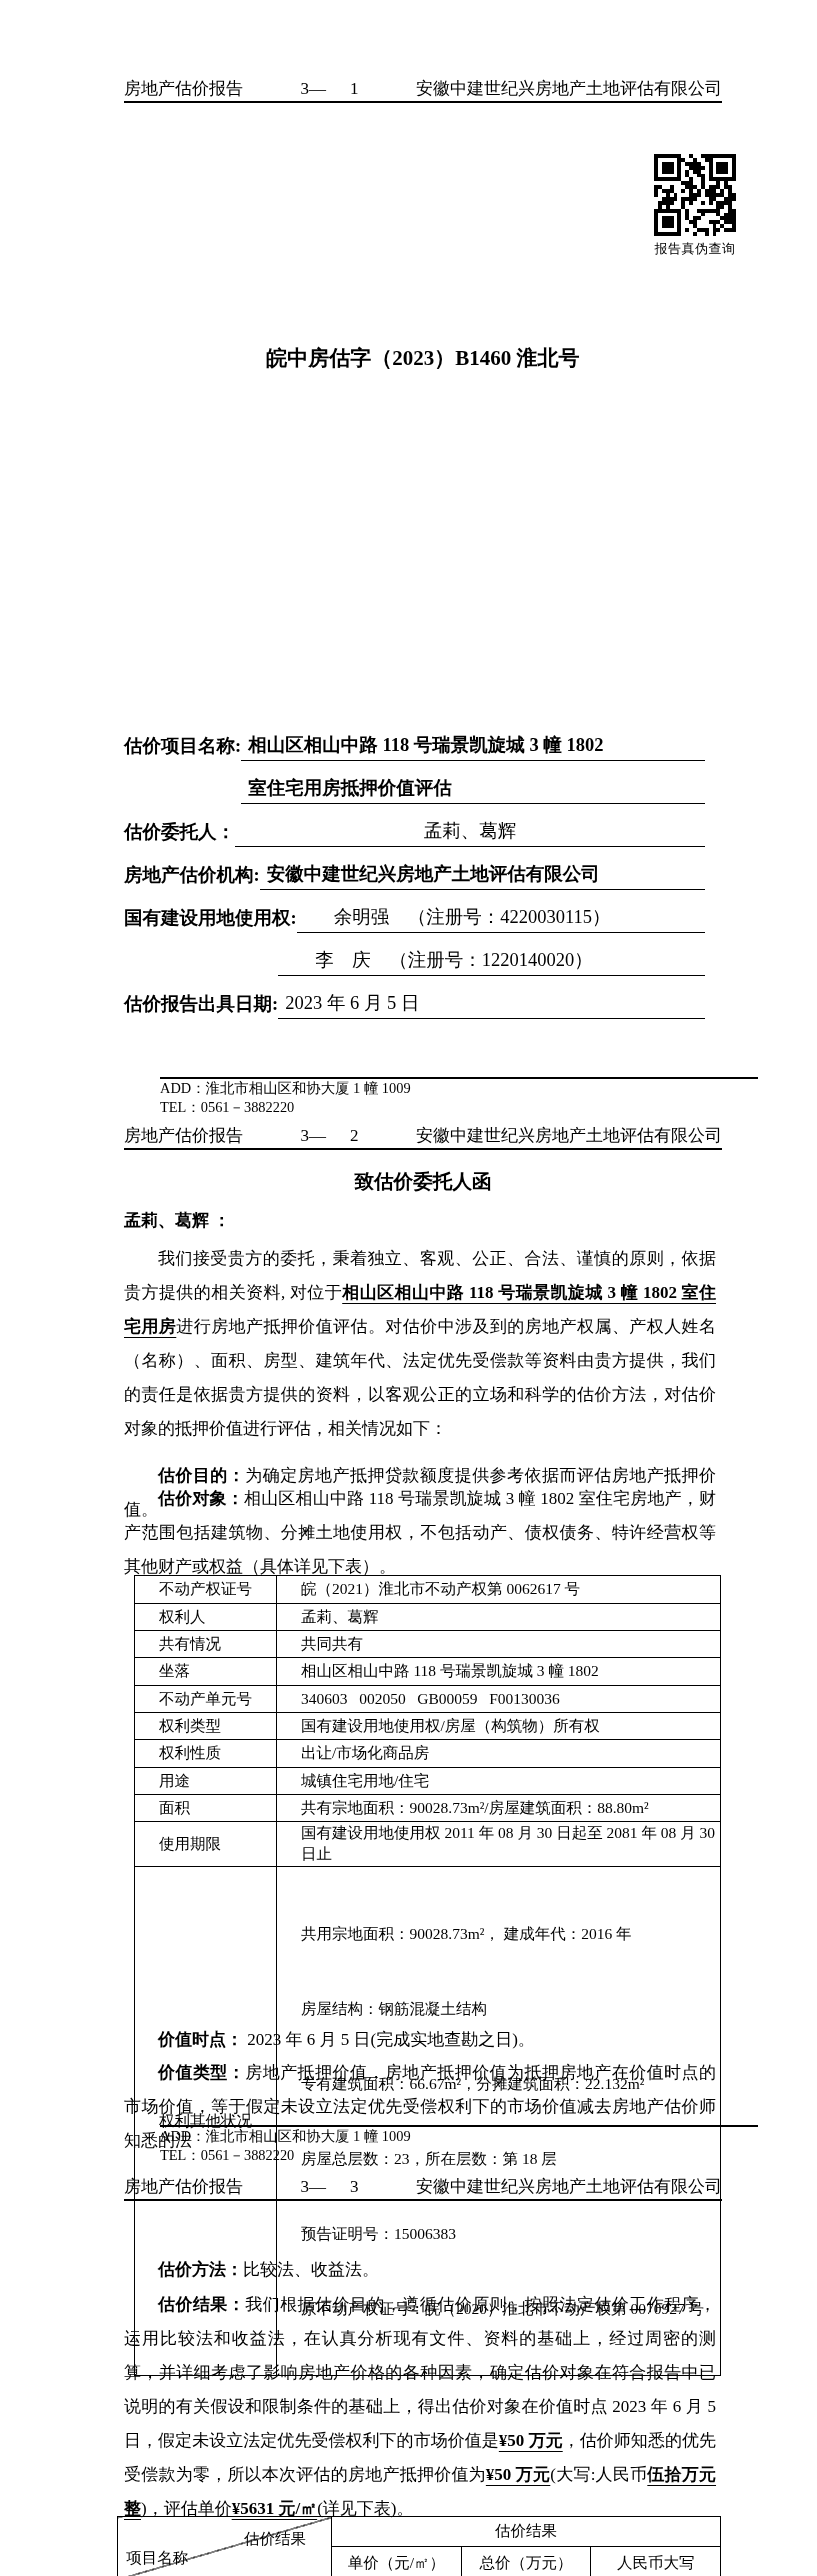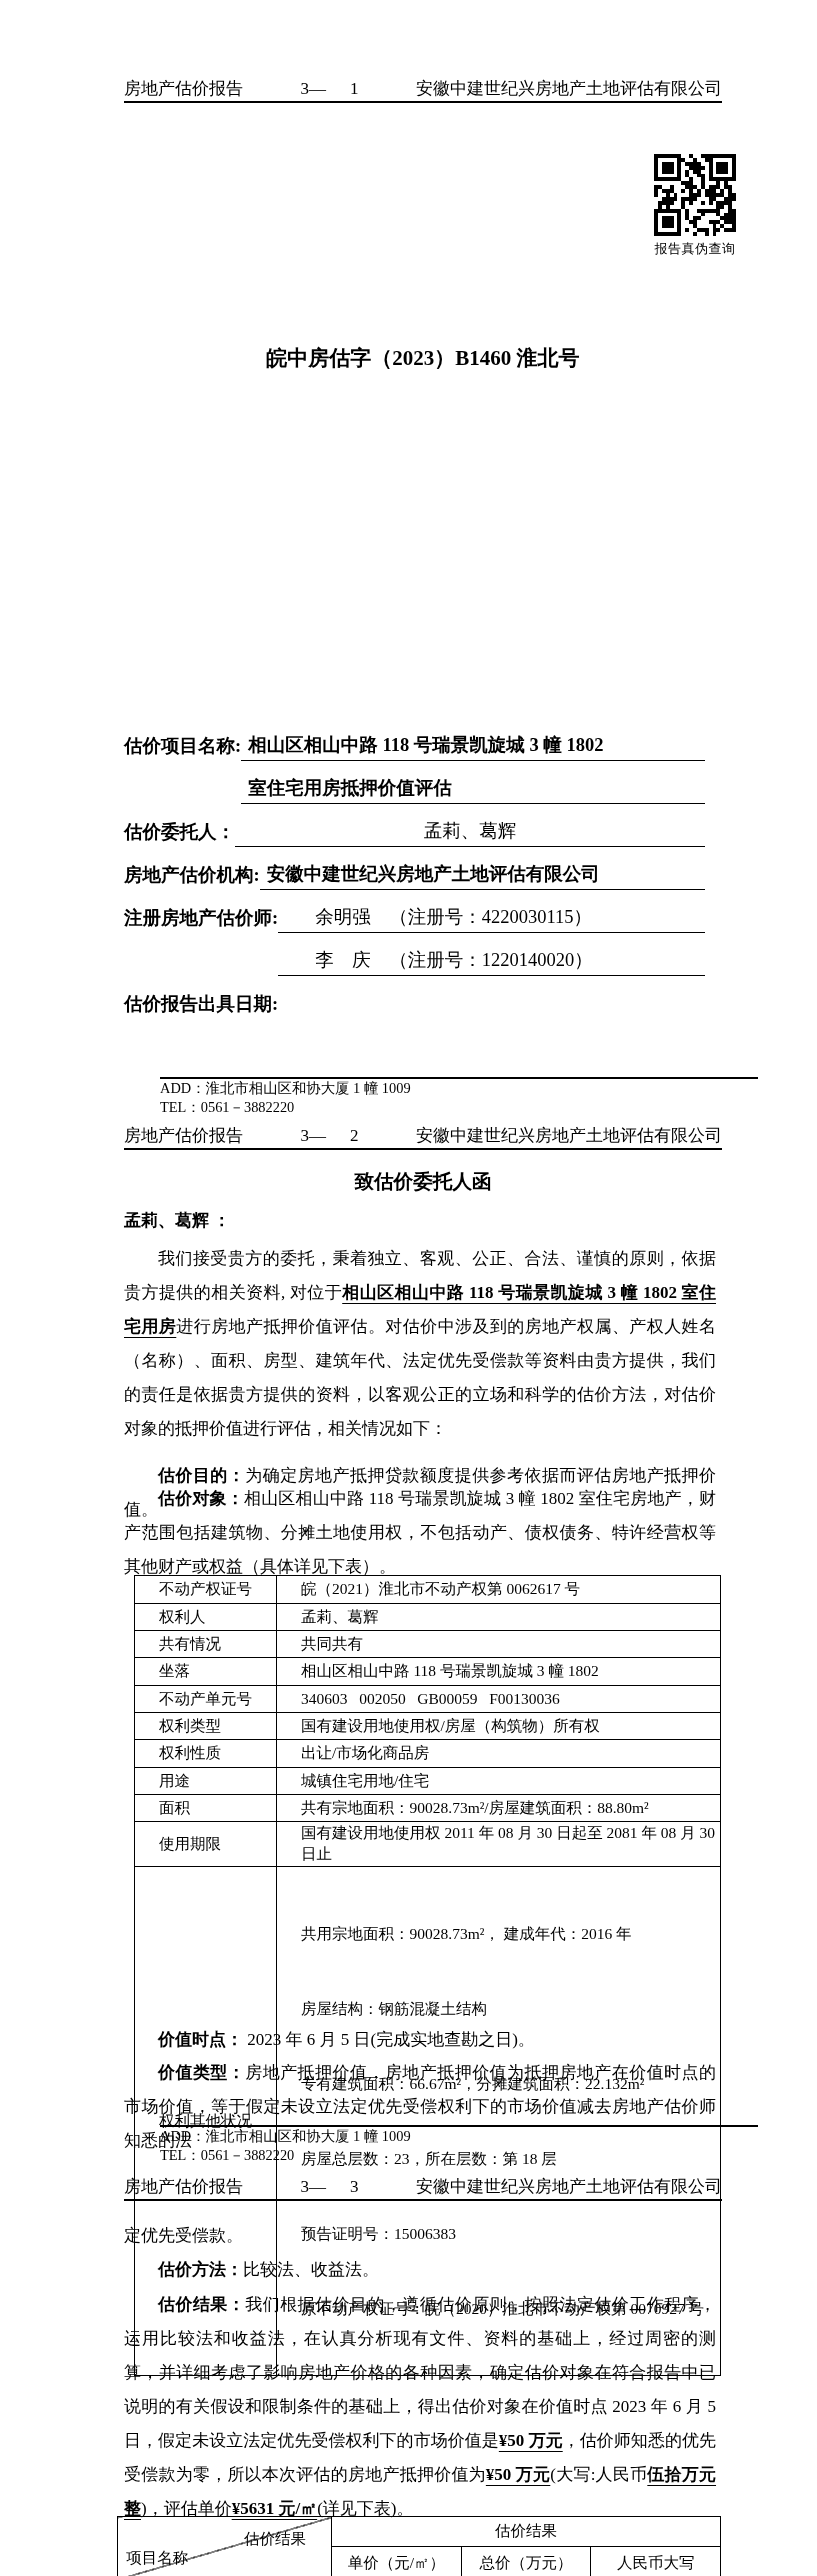--- a/index.html
+++ b/index.html
@@ -322,29 +322,30 @@
     </div>
     <div class="cf-row">
       <span class="cf-label">估价委托人：</span>
       <span class="cf-value center">孟莉、葛辉</span>
     </div>
     <div class="cf-row">
       <span class="cf-label">房地产估价机构:</span>
       <span class="cf-value bold">安徽中建世纪兴房地产土地评估有限公司</span>
     </div>
     <div class="cf-row">
-      <span class="cf-label">注册房地产估价师:</span>
+      <span class="cf-label">国有建设用地使用权:</span>
       <span class="cf-value pad">余明强　（注册号：4220030115）</span>
     </div>
     <div class="cf-row">
       <span class="cf-label ghost">注册房地产估价师:</span>
       <span class="cf-value pad">李　庆　（注册号：1220140020）</span>
     </div>
     <div class="cf-row">
       <span class="cf-label">估价报告出具日期:</span>
+      <span class="cf-value">2023 年 6 月 5 日</span>
     </div>
   </div>
 
   <div class="abs pg-footer" style="top:1077px;">
     <div class="ln"><span>ADD：</span><span>淮北市相山区和协大厦 1 幢 1009</span></div>
     <div class="ln"><span>TEL：</span><span>0561－3882220</span></div>
   </div>
 
   <div class="abs pg-header" style="top:1128px;">
     <span>房地产估价报告</span>
@@ -435,21 +436,20 @@
     <div class="ln"><span>ADD：</span><span>淮北市相山区和协大厦 1 幢 1009</span></div>
     <div class="ln"><span>TEL：</span><span>0561－3882220</span></div>
   </div>
 
   <div class="abs pg-header" style="top:2179px;">
     <span>房地产估价报告</span>
     <span class="mid"><span>3—</span><span class="pg-num">3</span></span>
     <span>安徽中建世纪兴房地产土地评估有限公司</span>
   </div>
 
-  <div class="abs bodyblock" style="top:2219px;">定优先受偿款。</div>
 
   <div class="abs bodyblock indent" style="top:2253px;">
     <span class="bl">估价方法：</span><span>比较法、收益法。</span>
   </div>
 
   <div class="abs bodyblock indent" style="top:2288px;">
     <span class="bl">估价结果：</span><span>我们根据估价目的，遵循估价原则，按照法定估价工作程序，运用比较法和收益法，在认真分析现有文件、资料的基础上，经过周密的测算，并详细考虑了影响房地产价格的各种因素，确定估价对象在符合报告中已说明的有关假设和限制条件的基础上，得出估价对象在价值时点 2023 年 6 月 5 日，假定未设立法定优先受偿权利下的市场价值是</span><span class="ub">¥50 万元</span><span>，估价师知悉的优先受偿款为零，所以本次评估的房地产抵押价值为</span><span class="ub">¥50 万元</span><span>(大写:人民币</span><span class="ub">伍拾万元整</span><span>)，评估单价</span><span class="ub">¥5631 元/㎡</span><span>(详见下表)。</span>
   </div>
 
   <table class="abs rtable">

